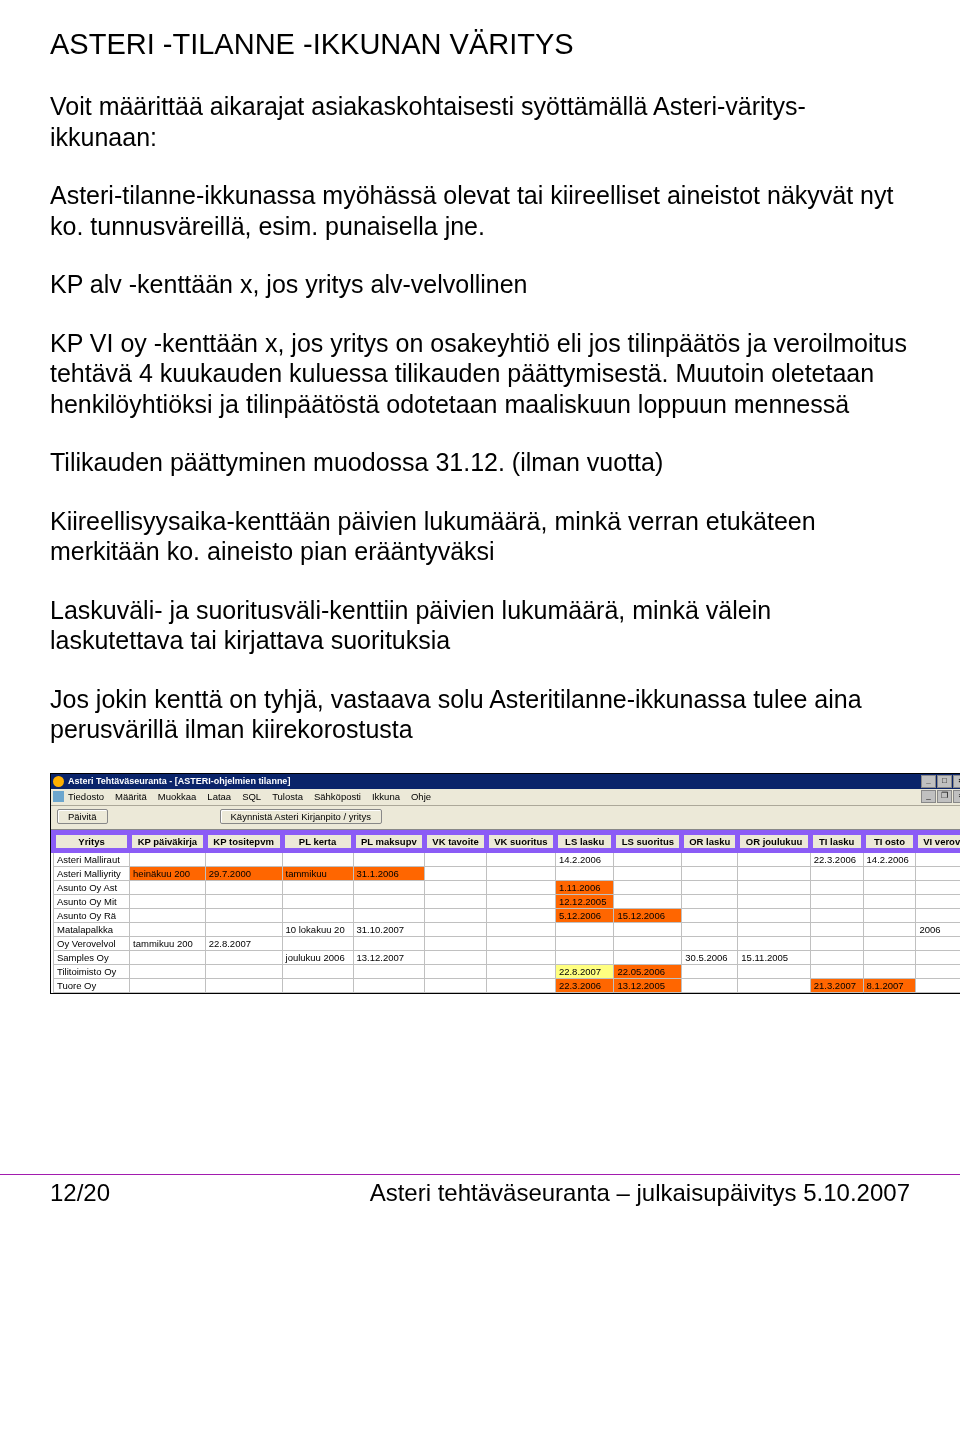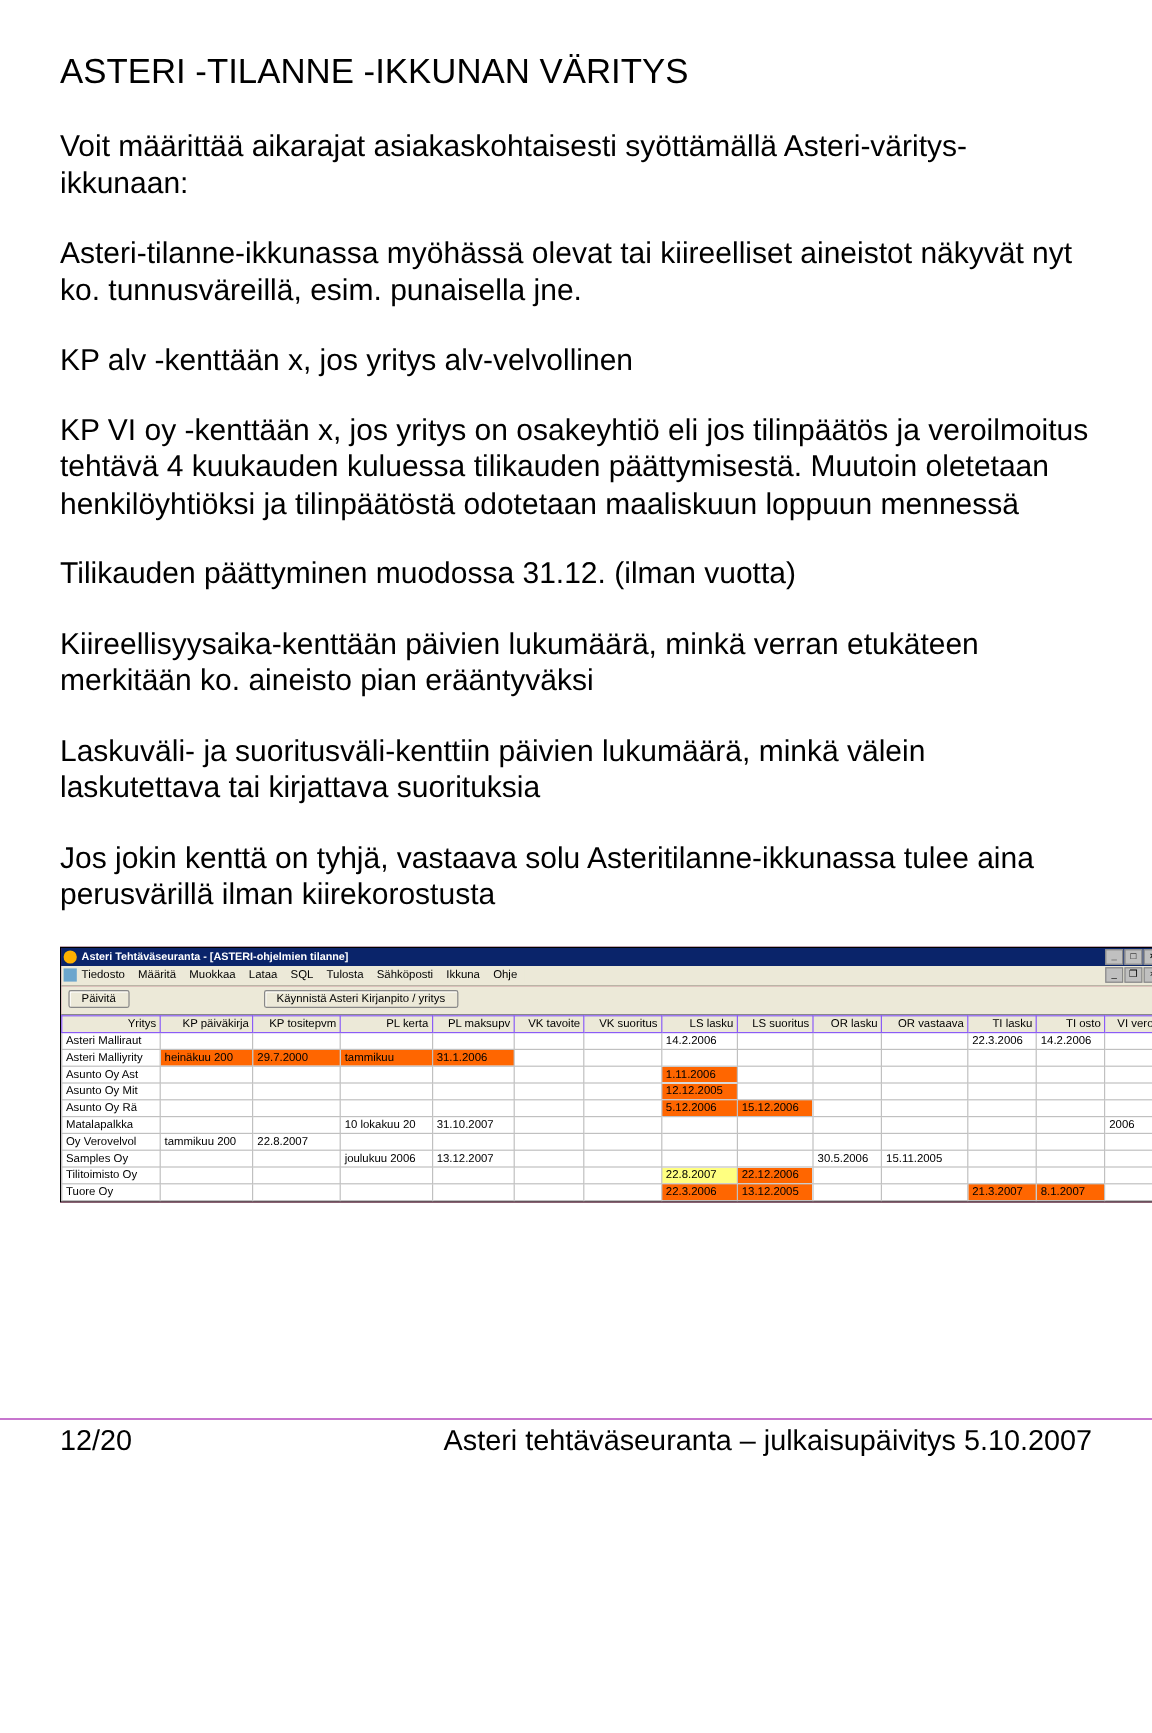--- a/index.html
+++ b/index.html
@@ -5,21 +5,20 @@
   body {
     margin: 0;
     padding: 0;
     font-family: Arial, Helvetica, sans-serif;
     background: #fff;
     width: 960px;
   }
   .page {
     padding: 28px 50px 10px 50px;
     box-sizing: border-box;
-    margin-top: 16px;
   }
   h1 {
     font-size: 29px;
     font-weight: normal;
     margin: 0 0 30px 0;
   }
   p {
     font-size: 25px;
     line-height: 1.22;
     margin: 0 0 28px 0;
@@ -107,23 +106,23 @@
     background: #fff;
     border-top: 1px solid #888;
   }
   table.grid {
     border-collapse: collapse;
     width: 100%;
     font-size: 9.5px;
   }
   table.grid th {
     background: #ece9d8;
-    border: 1px solid #8b5cf6;
-    font-weight: normal;
-    text-align: right;
+    border: 5px solid #8b5cf6;
+    font-weight: bold;
+    text-align: center;
     padding: 1px 3px;
     white-space: nowrap;
   }
   table.grid td {
     border: 1px solid #c0c0c0;
     padding: 0 3px;
     height: 13px;
     white-space: nowrap;
     overflow: hidden;
   }
@@ -195,21 +194,21 @@
               <th>Yritys</th>
               <th>KP päiväkirja</th>
               <th>KP tositepvm</th>
               <th>PL kerta</th>
               <th>PL maksupv</th>
               <th>VK tavoite</th>
               <th>VK suoritus</th>
               <th>LS lasku</th>
               <th>LS suoritus</th>
               <th>OR lasku</th>
-              <th>OR vastaava</th>
+              <th>OR joulukuu</th>
               <th>TI lasku</th>
               <th>TI osto</th>
               <th>VI verov</th>
             </tr>
           </thead>
         <tbody id="tb">
             <tr>
               <td>Asteri Malliraut</td>
               <td></td>
               <td></td>
@@ -339,21 +338,21 @@
             </tr>
             <tr>
               <td>Tilitoimisto Oy</td>
               <td></td>
               <td></td>
               <td></td>
               <td></td>
               <td></td>
               <td></td>
               <td class="hl-yellow">22.8.2007</td>
-              <td class="hl-orange">22.12.2006</td>
+              <td class="hl-orange">22.05.2006</td>
               <td></td>
               <td></td>
               <td></td>
               <td></td>
               <td></td>
             </tr>
             <tr>
               <td>Tuore Oy</td>
               <td></td>
               <td></td>

